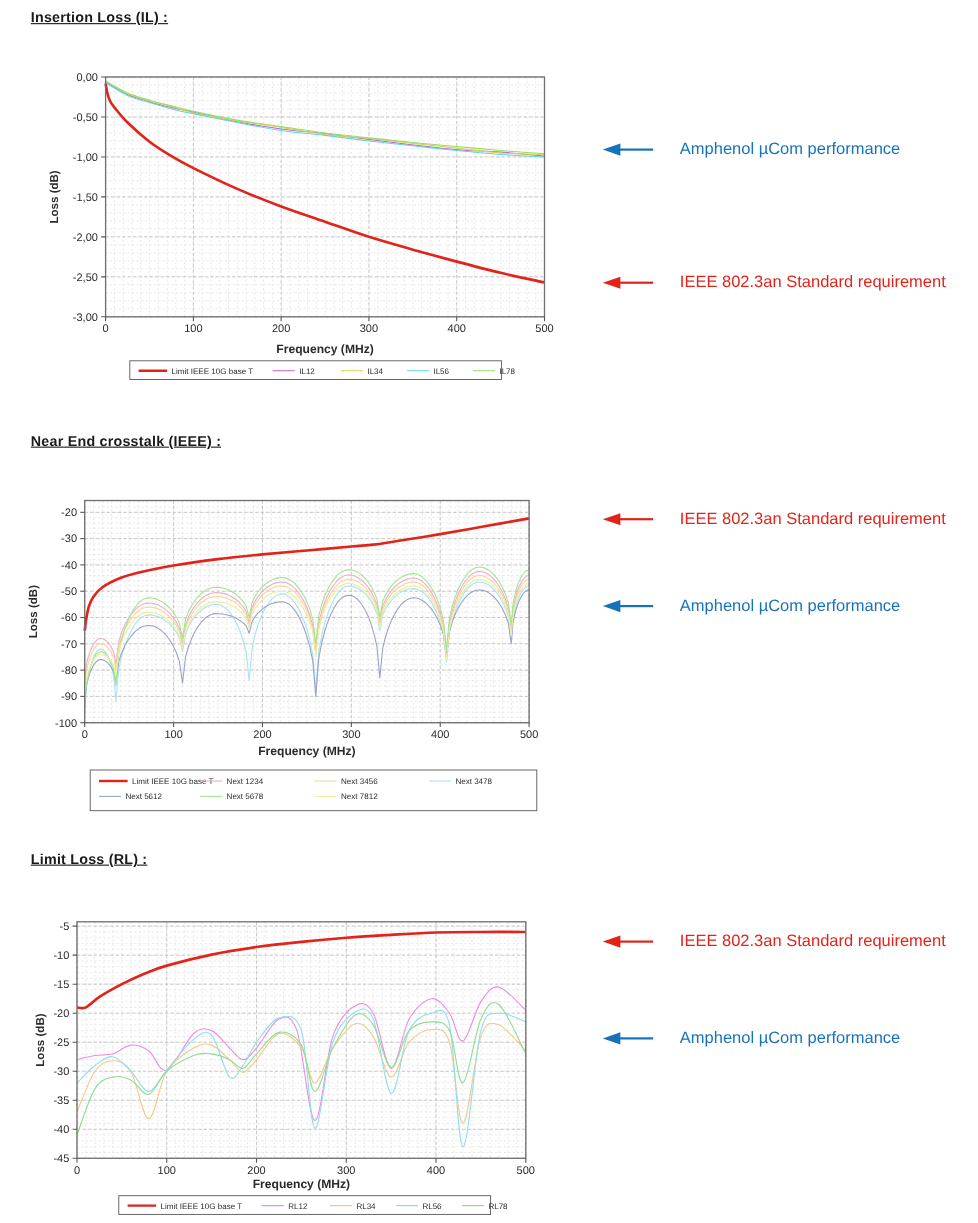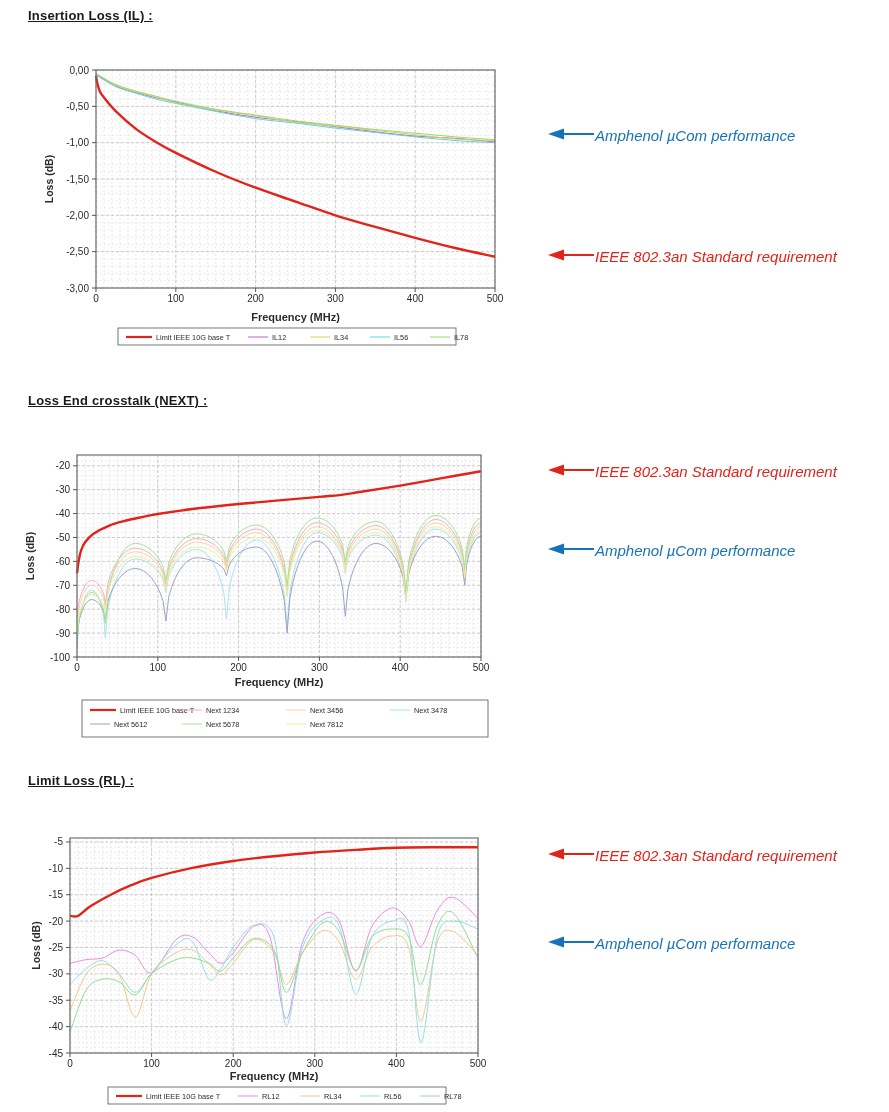--- a/index.html
+++ b/index.html
@@ -2,22 +2,22 @@
 <html><head>
 <meta charset="utf-8">
 <style>
   html,body{margin:0;padding:0;background:#fff;}
   .page{position:relative;width:865px;height:1112px;background:#fff;overflow:hidden;
         font-family:"Liberation Sans",sans-serif;color:#111;}
   .sec{position:absolute;left:28px;margin:0;font-size:13px;font-weight:700;
        text-decoration:underline;color:#1a1a1a;letter-spacing:.2px;}
   .chart{position:absolute;left:0;}
   svg text{font-family:"Liberation Sans",sans-serif;fill:#2b2b2b;}
-  .ann{position:absolute;left:548px;display:flex;align-items:flex-start;gap:1px;
-       font-size:15px;white-space:nowrap;font-style:italic;}
+  .ann{position:absolute;left:548px;display:flex;align-items:center;gap:24px;
+       font-size:15px;white-space:nowrap;}
   .ann svg{flex:0 0 auto;}
   .ann svg polygon,.ann svg rect{fill:currentColor;}
 </style>
 </head>
 <body>
 
 <div class="page">
 
   <h2 class="sec" style="top:8px">Insertion Loss (IL) :</h2>
   <svg class="chart" id="chart0" style="top:40px" width="560" height="332">
@@ -171,21 +171,21 @@
     <span>Amphenol µCom performance</span>
   </div>
   <div class="ann" style="top: 248px; color: rgb(226, 35, 26);">
     <svg width="46" height="14" viewBox="0 0 46 14">
         <polygon points="0,7 16,1.5 16,12.5"></polygon>
         <rect x="14" y="6" width="32" height="2"></rect>
       </svg>
     <span>IEEE 802.3an Standard requirement</span>
   </div>
 
-  <h2 class="sec" style="top:393px">Loss End crosstalk (NEXT) :</h2>
+  <h2 class="sec" style="top:393px">Near End crosstalk (IEEE) :</h2>
   <svg class="chart" id="chart1" style="top:420px" width="560" height="340">
       <line x1="77" y1="35" x2="77" y2="237" stroke="#e3e3e3" stroke-width="0.7" stroke-dasharray="2 2"></line>
       <line x1="85.08" y1="35" x2="85.08" y2="237" stroke="#e3e3e3" stroke-width="0.7" stroke-dasharray="2 2"></line>
       <line x1="93.16" y1="35" x2="93.16" y2="237" stroke="#e3e3e3" stroke-width="0.7" stroke-dasharray="2 2"></line>
       <line x1="101.24" y1="35" x2="101.24" y2="237" stroke="#e3e3e3" stroke-width="0.7" stroke-dasharray="2 2"></line>
       <line x1="109.32" y1="35" x2="109.32" y2="237" stroke="#e3e3e3" stroke-width="0.7" stroke-dasharray="2 2"></line>
       <line x1="117.4" y1="35" x2="117.4" y2="237" stroke="#e3e3e3" stroke-width="0.7" stroke-dasharray="2 2"></line>
       <line x1="125.47999999999999" y1="35" x2="125.47999999999999" y2="237" stroke="#e3e3e3" stroke-width="0.7" stroke-dasharray="2 2"></line>
       <line x1="133.56" y1="35" x2="133.56" y2="237" stroke="#e3e3e3" stroke-width="0.7" stroke-dasharray="2 2"></line>
       <line x1="141.64" y1="35" x2="141.64" y2="237" stroke="#e3e3e3" stroke-width="0.7" stroke-dasharray="2 2"></line>

